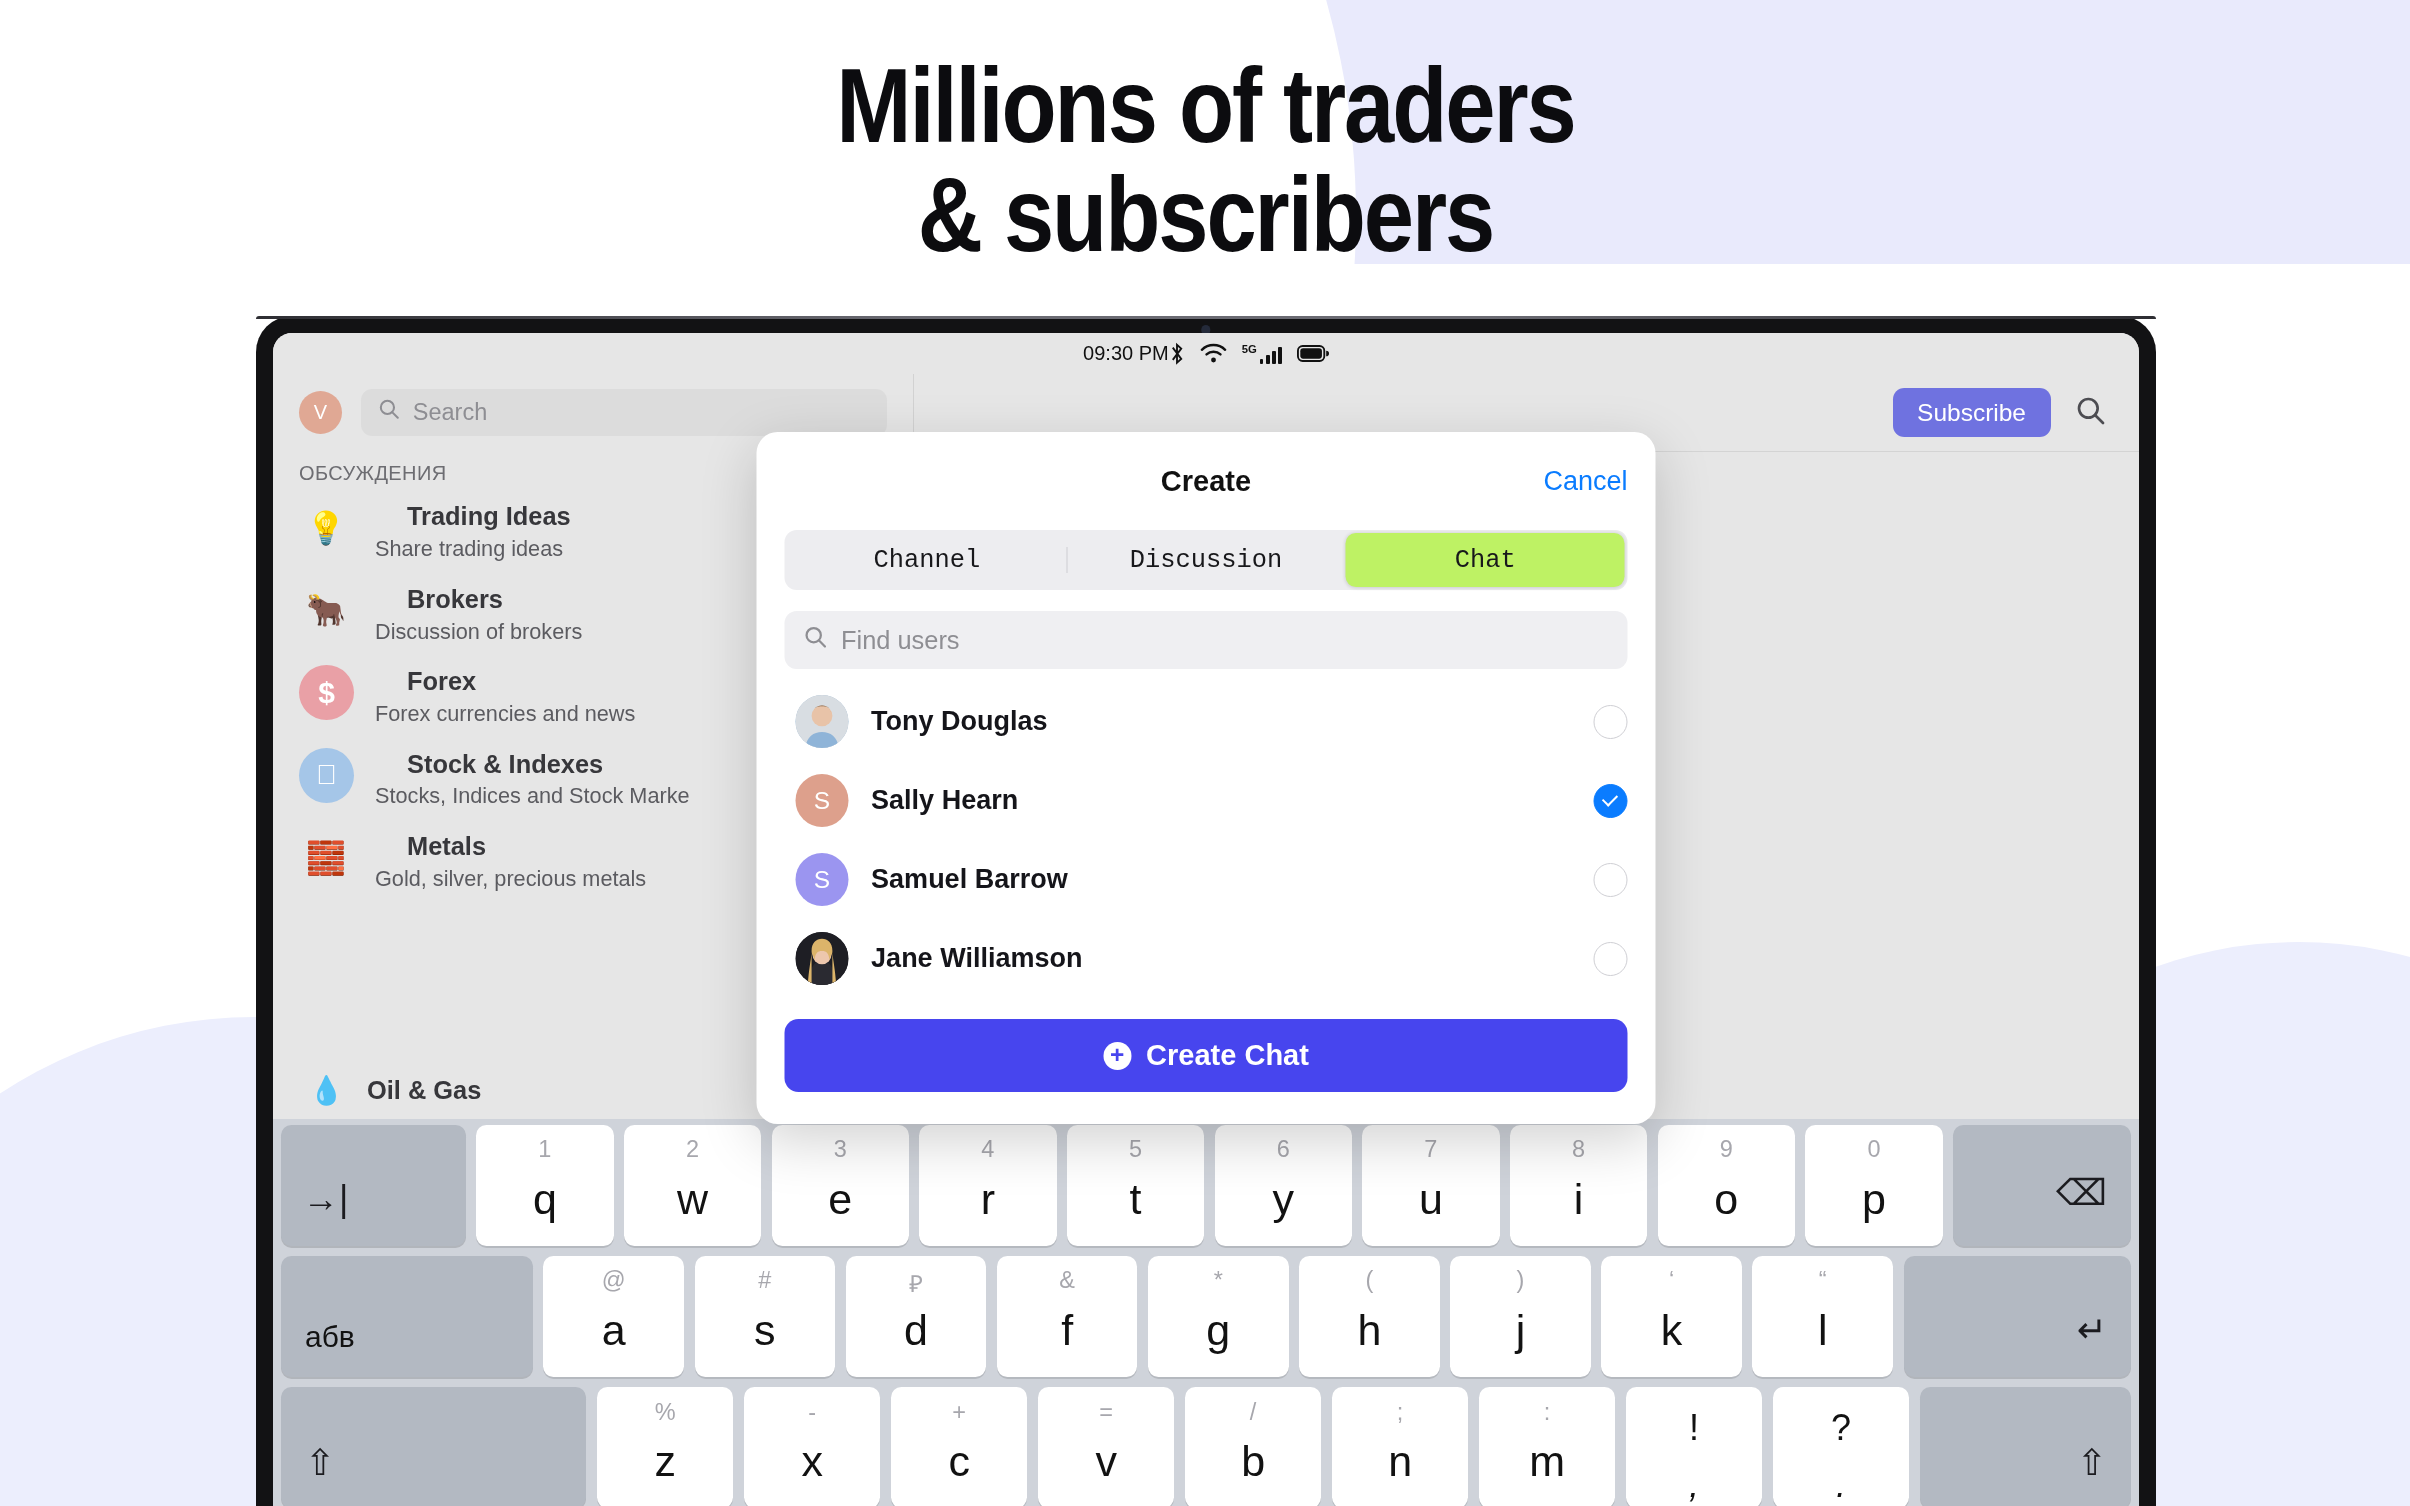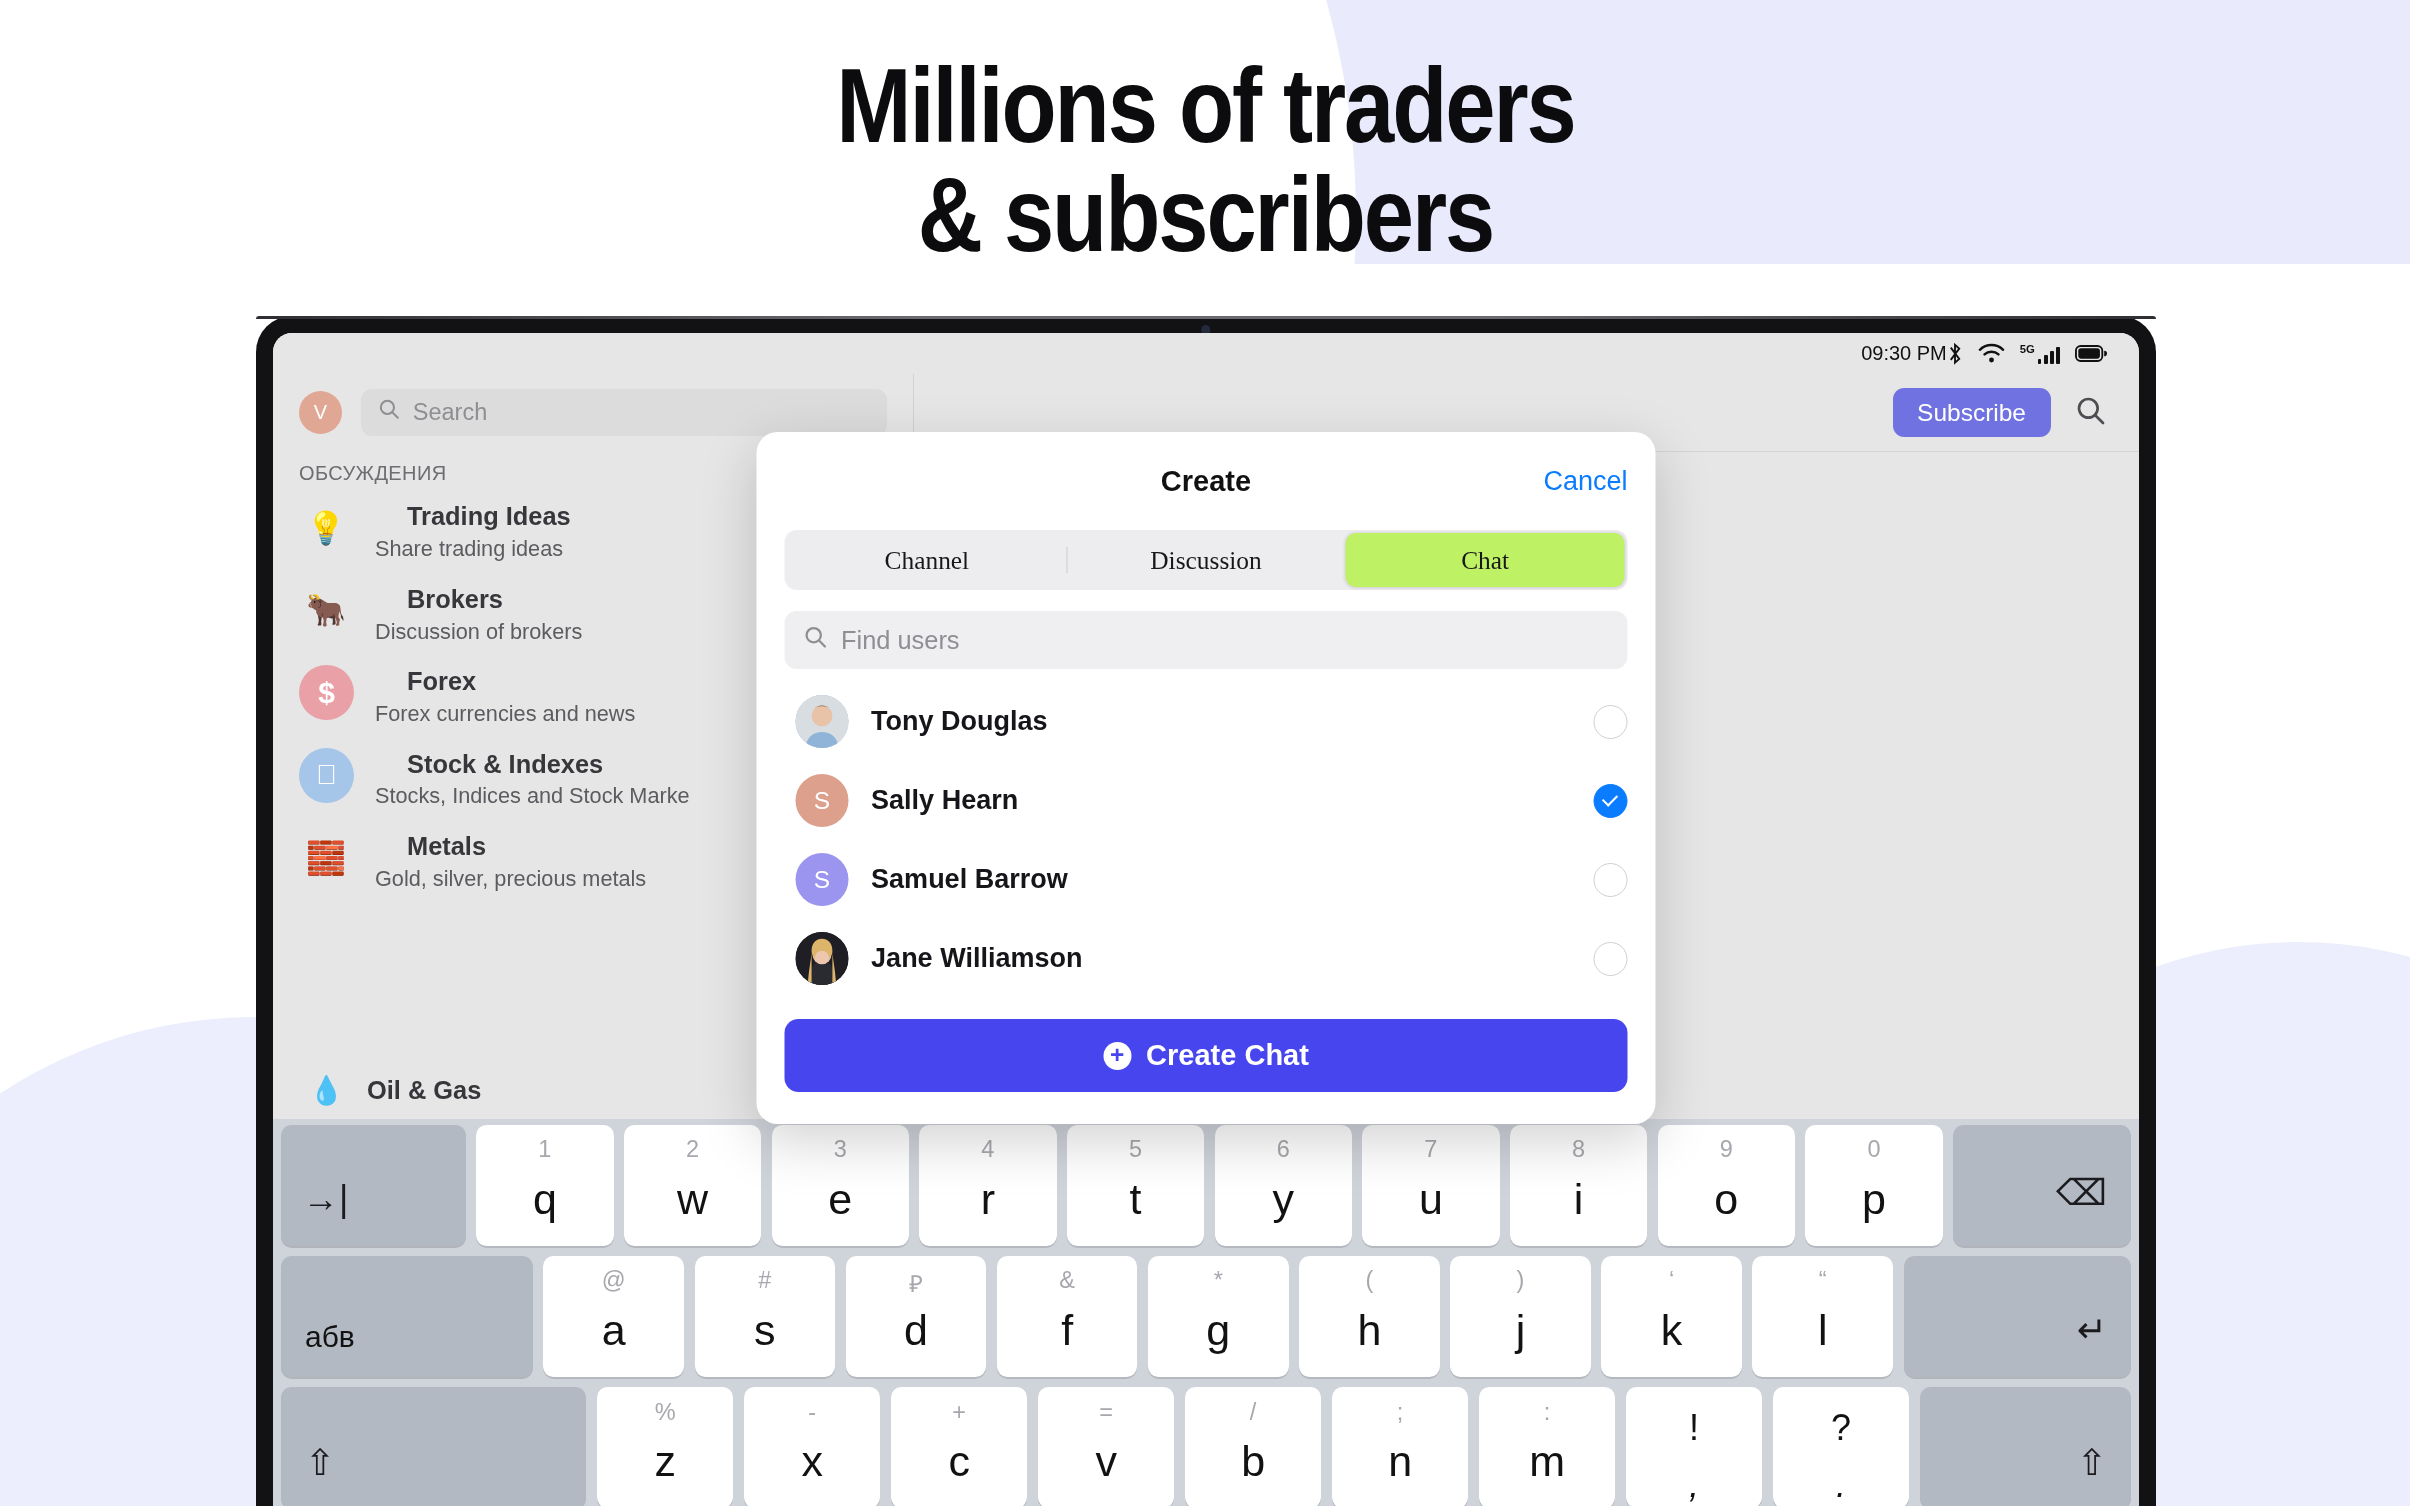--- a/index.html
+++ b/index.html
@@ -77,21 +77,21 @@
   }
   #screen {
     position:relative; width:100%; height:1198px;
     background:#e6e6e6; border-radius:19px 19px 0 0;
     overflow:hidden;
   }
 
   
   .statusbar {
     position:relative; height:41px; background:#e6e6e6;
-    display:flex; align-items:center; justify-content:flex-end;
+    display:flex; align-items:center; justify-content:center;
     padding:16px 32px;
     font-size:20px; color:#111; font-weight:400;
   }
   .status-icons { display:flex; align-items:center; gap:15px; }
   .status-icons svg { display:block; }
   .sig5g { display:flex; align-items:flex-end; gap:1.9px; }
   .sig5g .g5 { font-size:11.3px; font-weight:700; margin-right:0.9px; margin-bottom:9.4px; }
   .bars { display:flex; align-items:flex-end; gap:2.4px; }
   .bars i { display:block; width:3.8px; background:#111; border-radius:0.9px; }
   .bars i:nth-child(1){height:5.6px}
@@ -174,21 +174,21 @@
     font-family:inherit; cursor:pointer;
   }
   .seg {
     margin:0 28px; height:60px; background:#ededf0; border-radius:12.2px;
     display:flex; padding:2.8px; position:relative;
   }
   .seg-item {
     flex:1; display:flex; align-items:center; justify-content:center;
     font-size:25.4px; color:#18181b; border-radius:10.4px;
     cursor:pointer; position:relative; background:transparent;
-    border:none; font-family:Liberation Serif, serif;
+    border:none; font-family:Liberation Mono, monospace;
   }
   .seg-item.active { background:#bef264; box-shadow:0 0.9px 3.8px rgba(0,0,0,0.14); }
   .seg-item:nth-child(2)::before{
     content:""; position:absolute; left:0; top:14px; bottom:14px; width:0.9px; background:#cdcdd2;
   }
   .find {
     margin:21px 28px 7.5px 28px; height:58px; border-radius:12.2px; background:#efeff2;
     display:flex; align-items:center; gap:13px; padding:0 19px;
     color:#8e8e93; font-size:25.4px;
   }

